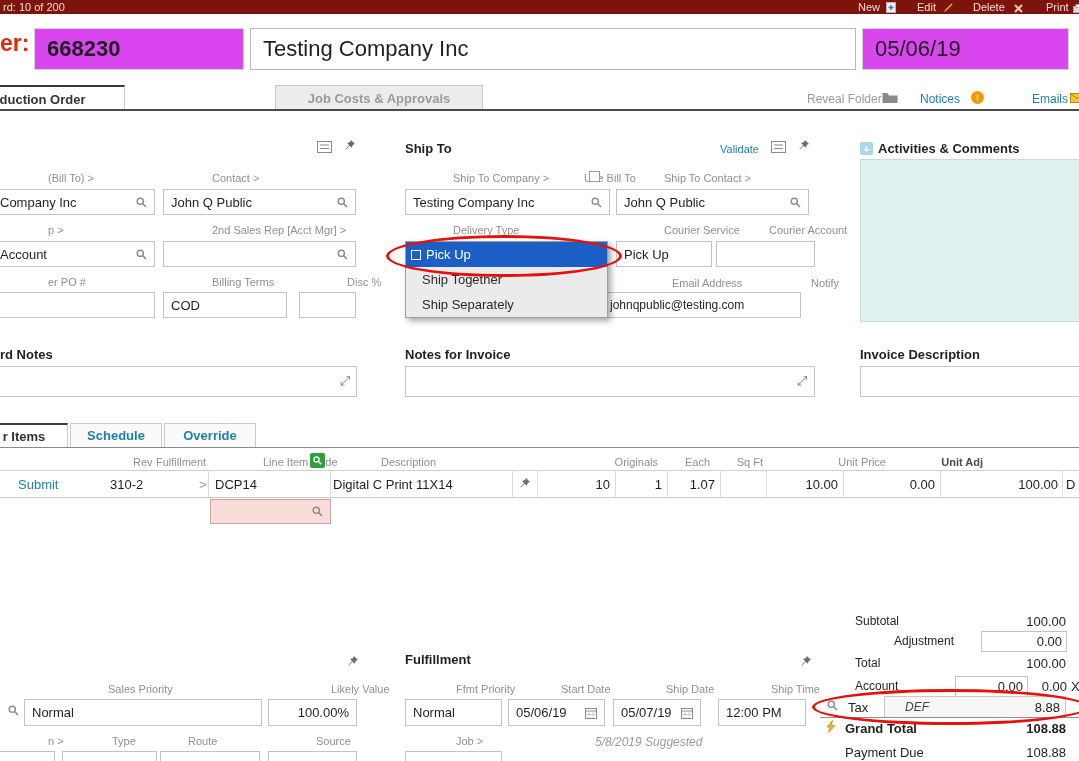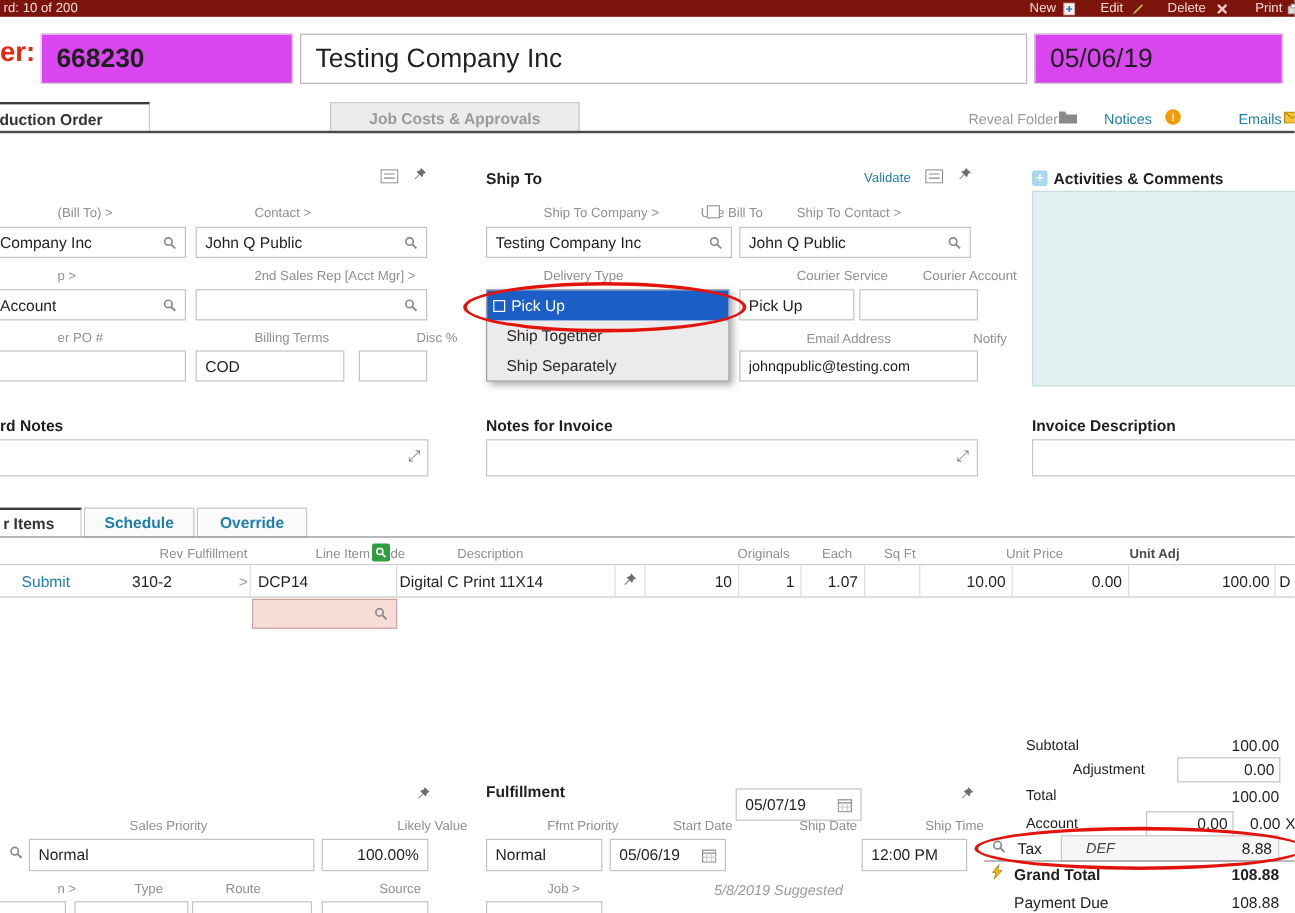--- a/index.html
+++ b/index.html
@@ -206,21 +206,21 @@
   <span class="lbl" style="left:721px;top:224px">Courier Account</span>
   <div class="inp" style="left:616px;top:241px;width:96px">
       <span class="val">Pick Up</span>
     </div>
   <div class="inp" style="left:716px;top:241px;width:99px">
       <span class="val"></span>
     </div>
 
   <span class="lbl" style="left:624px;top:277px">Email Address</span>
   <span class="lbl" style="left:763px;top:277px">Notify</span>
-  <div class="inp" style="left:616px;top:292px;width:199px;font-size:12px">
+  <div class="inp" style="left:602px;top:292px;width:199px;font-size:12px">
       <span class="val">johnqpublic@testing.com</span>
     </div>
 
   <div class="hdr" style="left:405px;top:347px">Notes for Invoice</div>
   <div class="area" style="left:405px;top:366px;width:410px;height:31px"></div>
   <span class="expand" style="left:797px;top:374px">⤢</span>
 
   <div class="dd">
     <div class="opt sel">
         <span class="ddchk"></span>
@@ -380,21 +380,21 @@
       <span class="mag">
         <svg width="12" height="12" viewBox="0 0 12 12">
           <rect x="0.5" y="1.5" width="11" height="10" fill="#fff" stroke="#8a8a8a"></rect>
           <line x1="0.5" y1="4" x2="11.5" y2="4" stroke="#8a8a8a"></line>
           <line x1="4" y1="4" x2="4" y2="11" stroke="#ccc"></line>
           <line x1="8" y1="4" x2="8" y2="11" stroke="#ccc"></line>
           <line x1="0.5" y1="7.5" x2="11.5" y2="7.5" stroke="#ccc"></line>
         </svg>
       </span>
     </div>
-  <div class="inp" style="left:613px;top:657px;width:105px;height:27px">
+  <div class="inp" style="left:613px;top:699px;width:88px;height:27px">
       <span class="val">05/07/19</span>
       <span class="mag">
         <svg width="12" height="12" viewBox="0 0 12 12">
           <rect x="0.5" y="1.5" width="11" height="10" fill="#fff" stroke="#8a8a8a"></rect>
           <line x1="0.5" y1="4" x2="11.5" y2="4" stroke="#8a8a8a"></line>
           <line x1="4" y1="4" x2="4" y2="11" stroke="#ccc"></line>
           <line x1="8" y1="4" x2="8" y2="11" stroke="#ccc"></line>
           <line x1="0.5" y1="7.5" x2="11.5" y2="7.5" stroke="#ccc"></line>
         </svg>
       </span>

